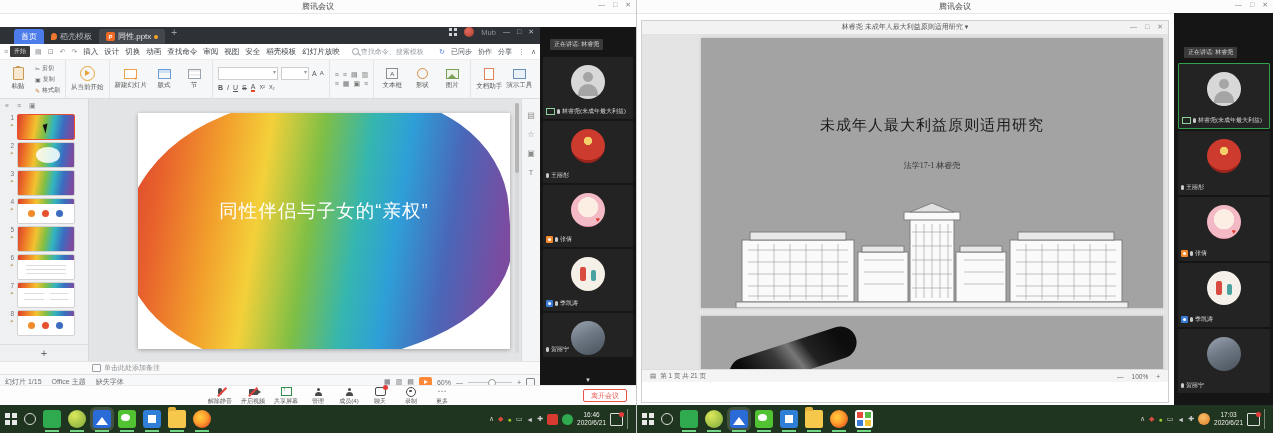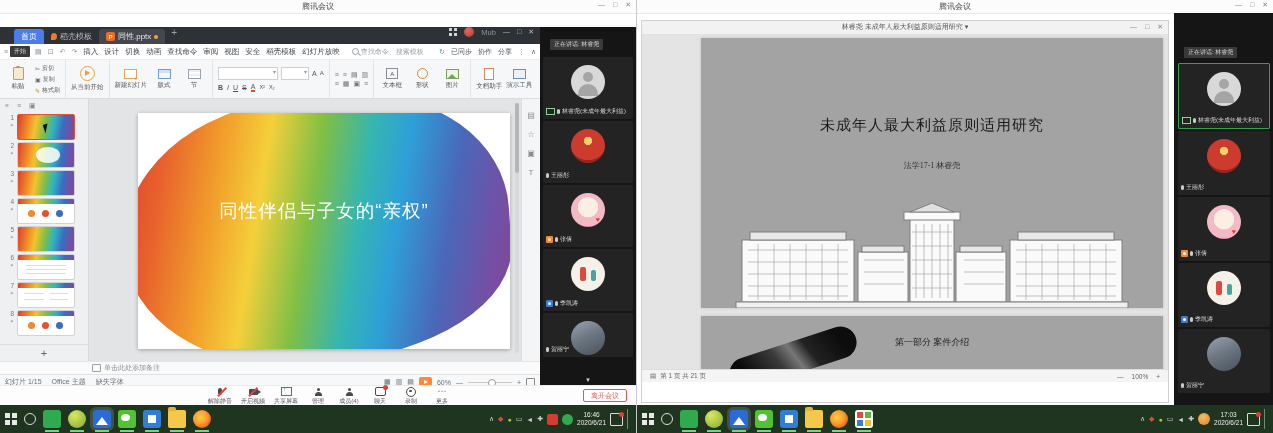--- a/index.html
+++ b/index.html
@@ -681,21 +681,20 @@
               <path d="M180 30H220 M180 44H220 M180 58H220 M180 72H220 M180 86H220"></path>
               <path d="M16 48H116 M16 60H116 M16 72H116 M16 84H116 M16 94H116"></path>
               <path d="M284 48H384 M284 60H384 M284 72H384 M284 84H384 M284 94H384"></path>
               <path d="M26 42V98 M42 42V98 M58 42V98 M74 42V98 M90 42V98 M106 42V98"></path>
               <path d="M294 42V98 M310 42V98 M326 42V98 M342 42V98 M358 42V98 M374 42V98"></path>
               <path d="M132 58H172 M132 70H172 M132 82H172 M232 58H272 M232 70H272 M232 82H272"></path>
             </g>
           </svg>
         </div>
         <div class="page page2">
-          <div class="pg2-h">第一部分 案件介绍</div>
           <div class="pg2-photo"></div>
         </div>
       </div>
 
       <div class="pstatus">
         <span>▤</span>
         <span>第 1 页 共 21 页</span>
         <div class="ps-right">
           <span>—</span>
           <span>100%</span>

